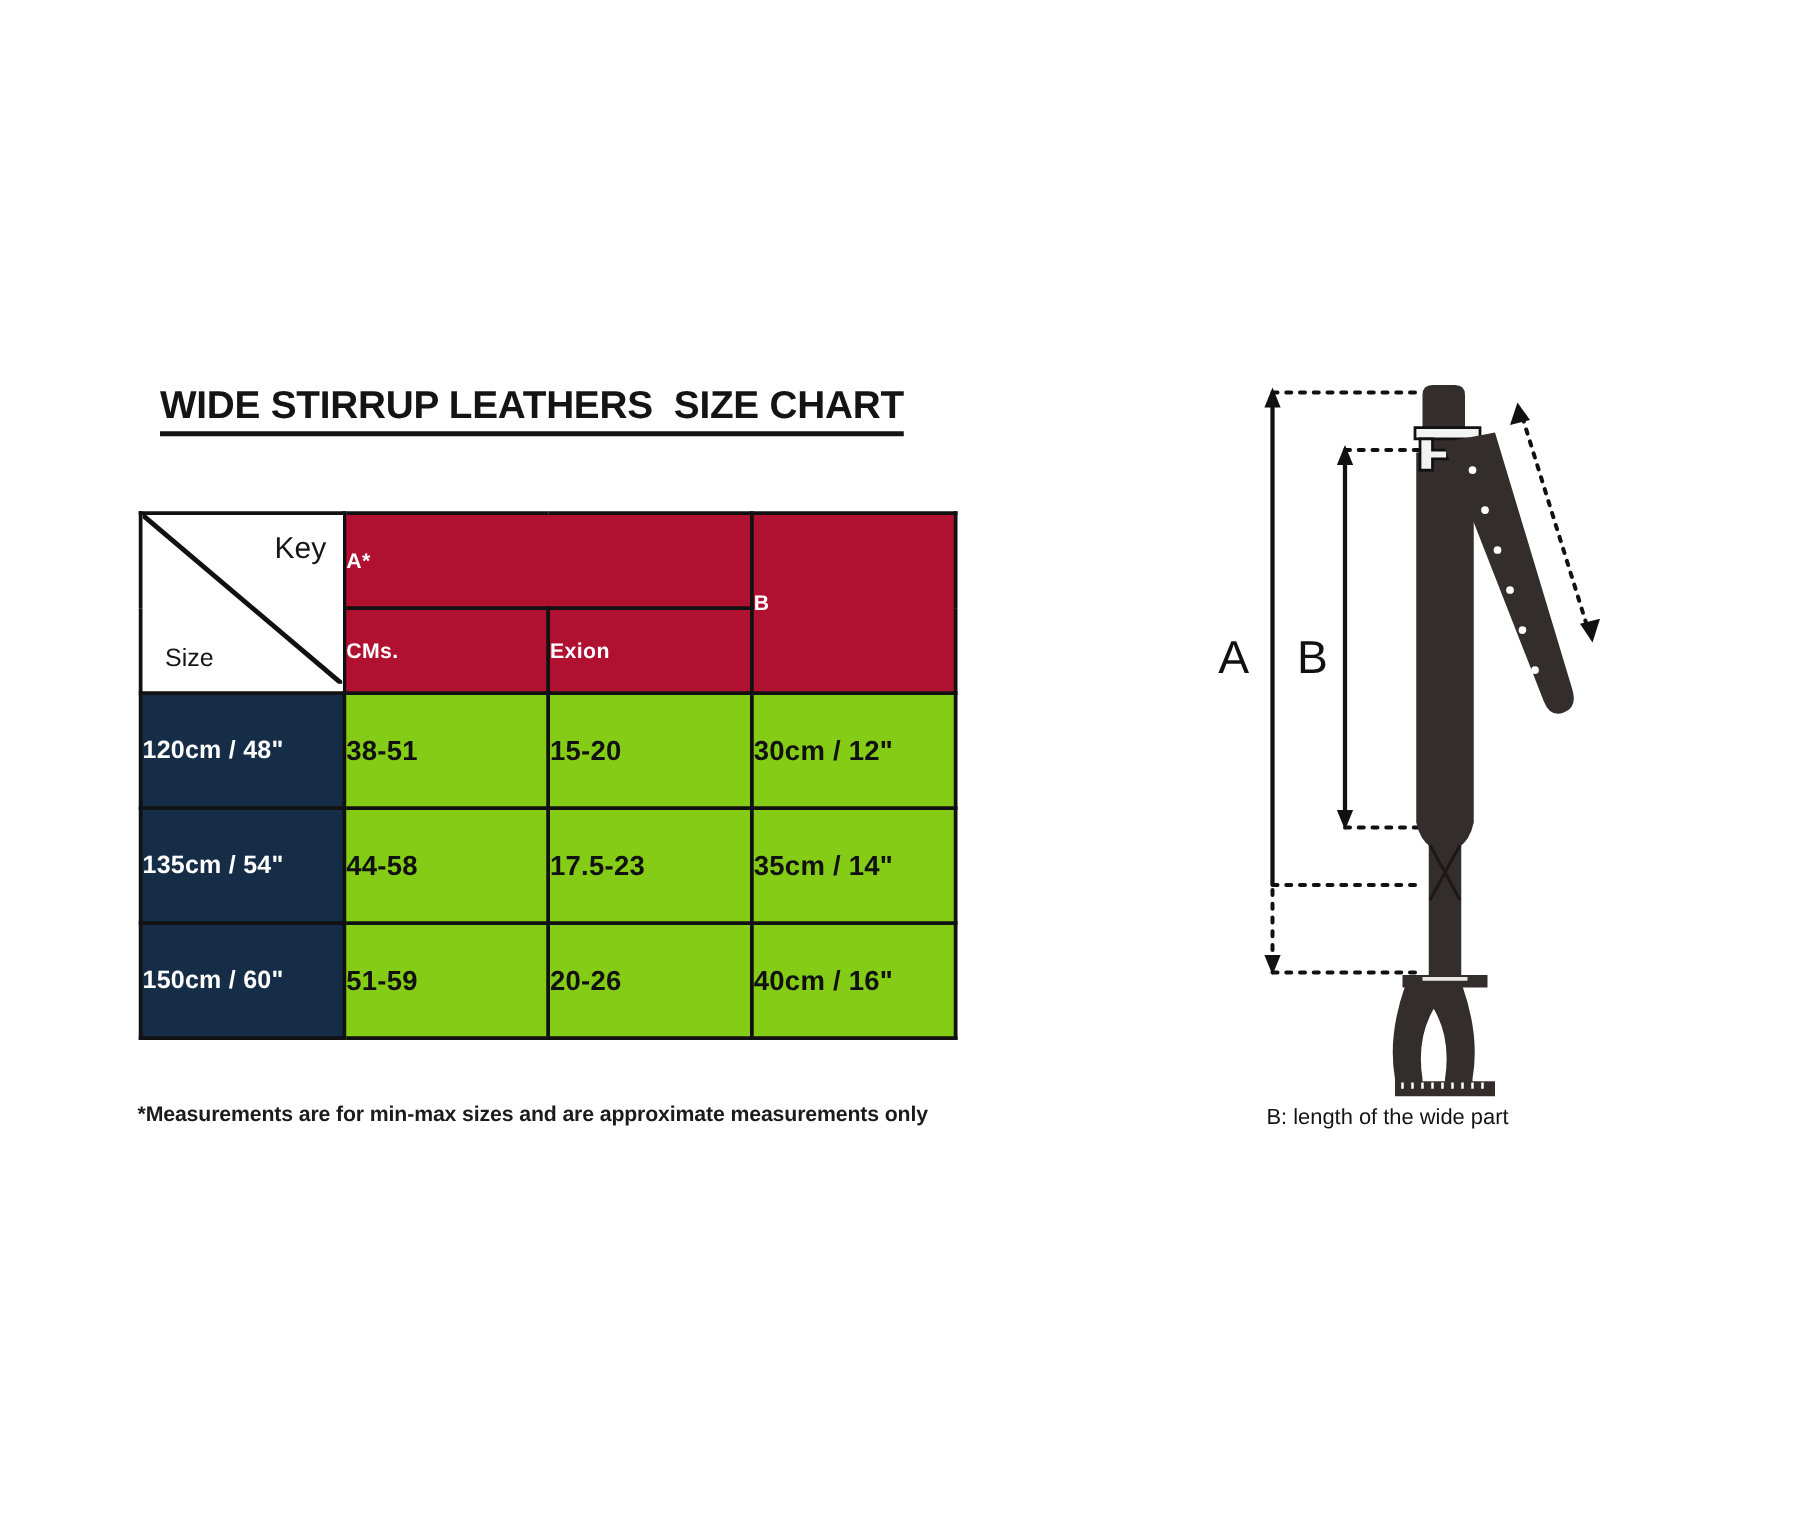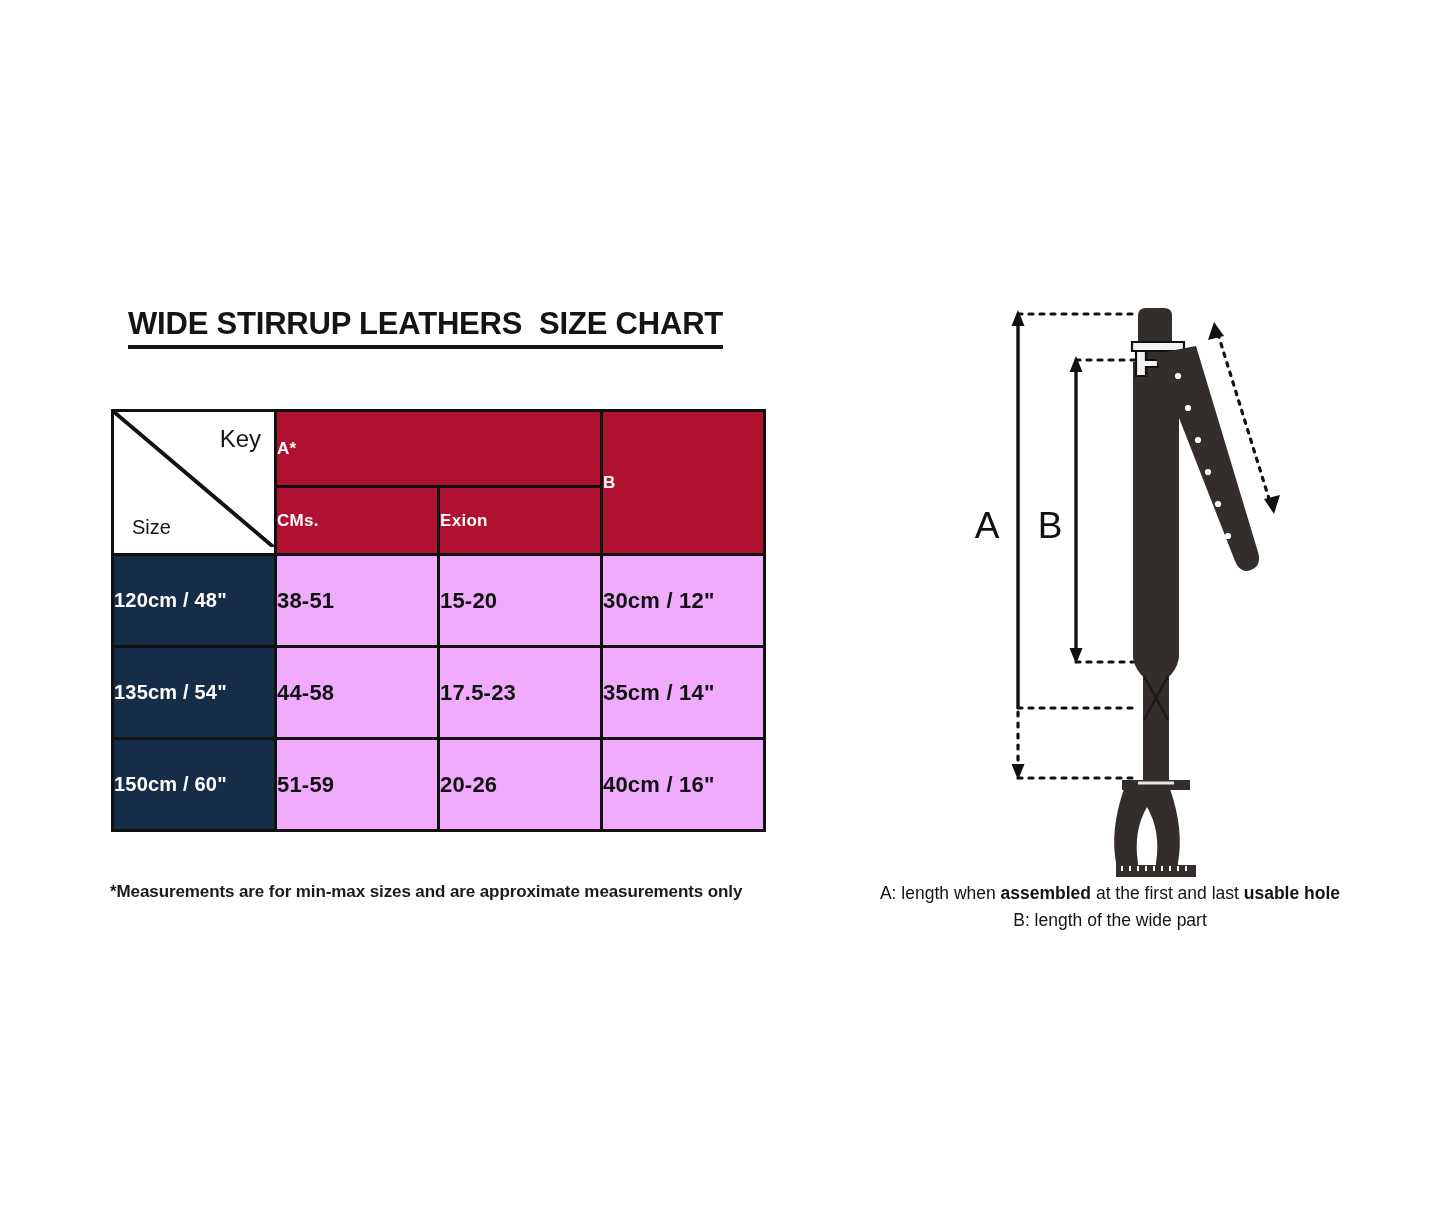--- a/index.html
+++ b/index.html
@@ -102,21 +102,21 @@
   
   .cell-size {
     background: #152D47;
     color: #ffffff;
     font-weight: 700;
     font-size: 20px;
     height: 89px;
     letter-spacing: 0.2px;
   }
   .cell-val {
-    background: #f0abfc;
+    background: #84cc16;
     color: #111111;
     font-weight: 700;
     font-size: 22px;
     height: 89px;
     letter-spacing: 0.2px;
   }
 
   
   #footnote {
     position: absolute;
@@ -322,21 +322,20 @@
           <line x1="222" y1="586" x2="222" y2="591"></line>
           <line x1="230" y1="586" x2="230" y2="591"></line>
           <line x1="238" y1="586" x2="238" y2="591"></line>
           <line x1="246" y1="586" x2="246" y2="591"></line>
         </g>
       </g>
     </svg>
   </div>
 
   <div id="legend">
-    <div><span>A: length when </span><b>assembled</b><span> at the first and last </span><b>usable hole</b></div>
     <div>B: length of the wide part</div>
   </div>
 
   <div id="footer-bar">
     <div id="brand-logo">Exion</div>
   </div>
 
 </div>
 
 </body></html>

